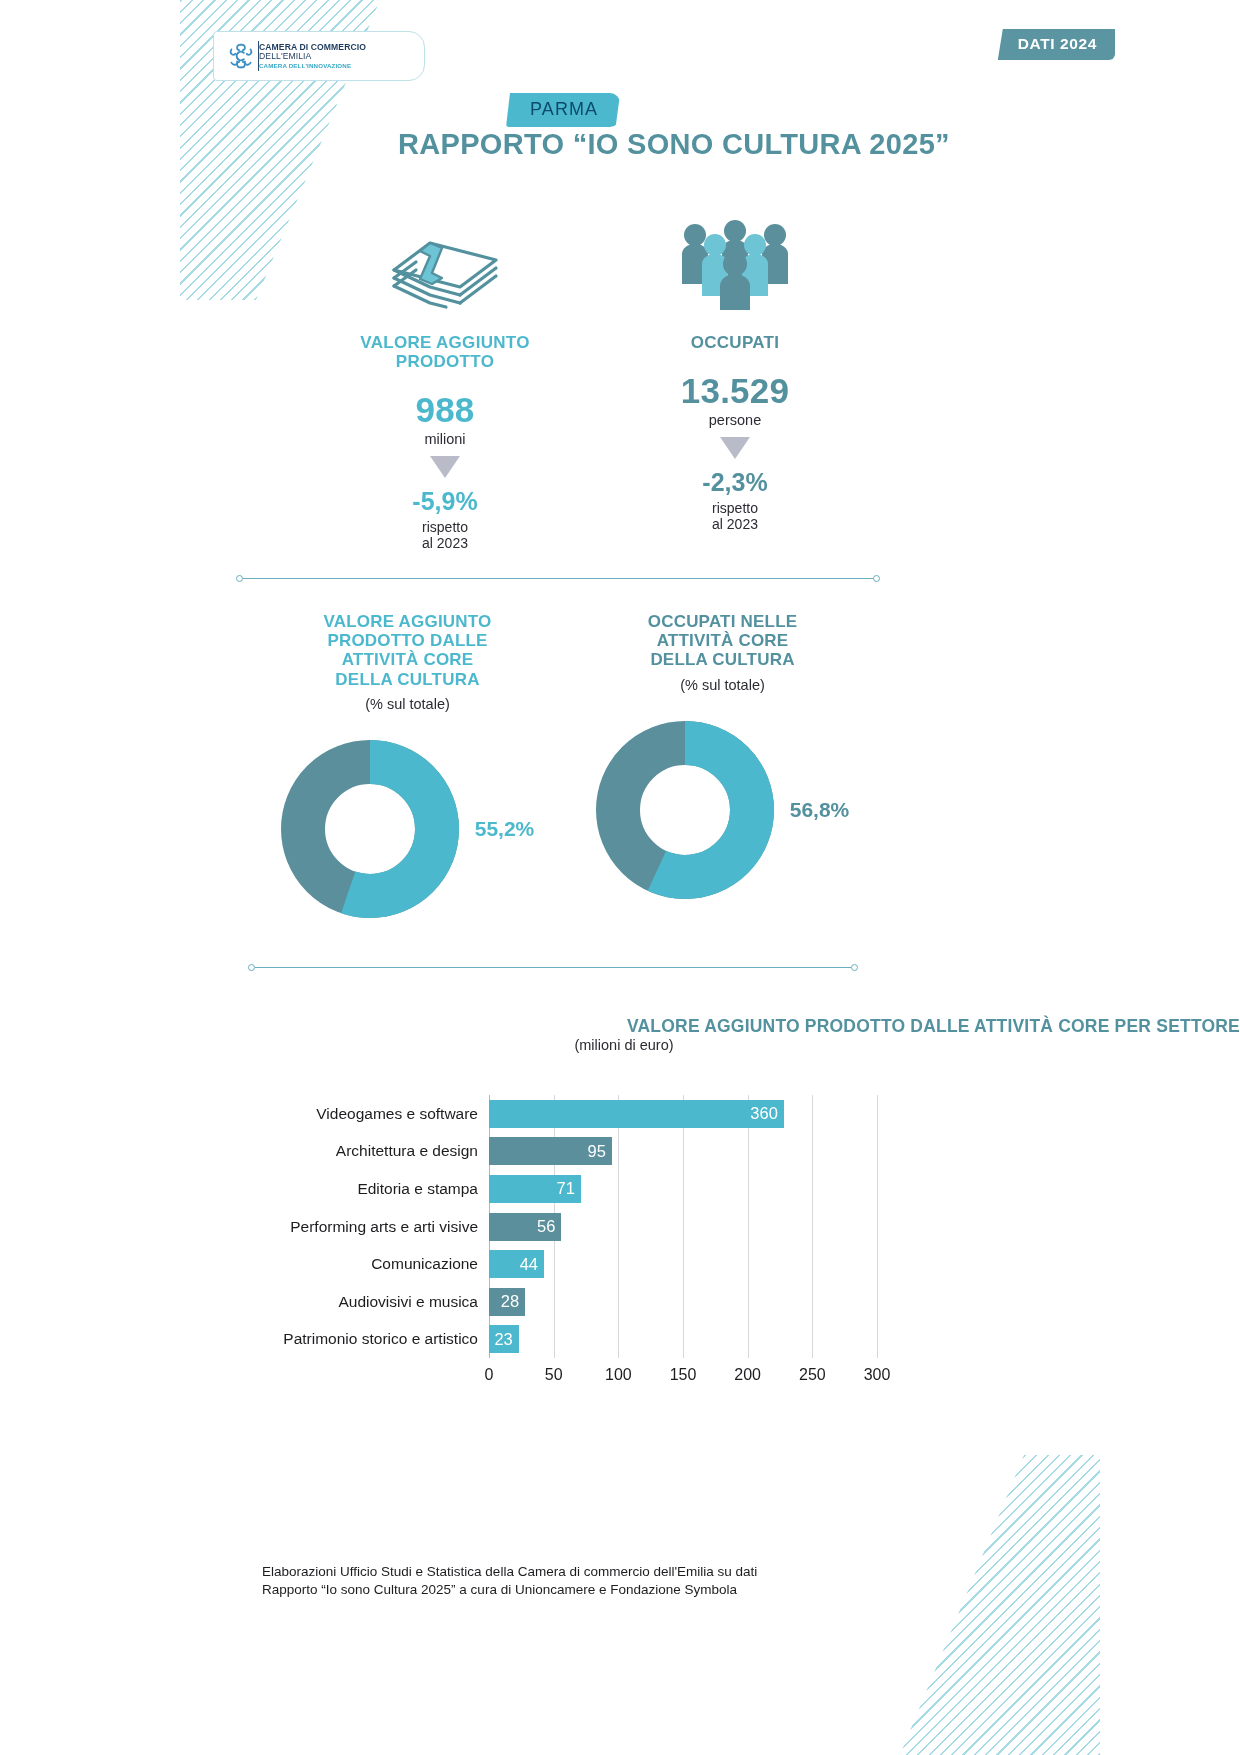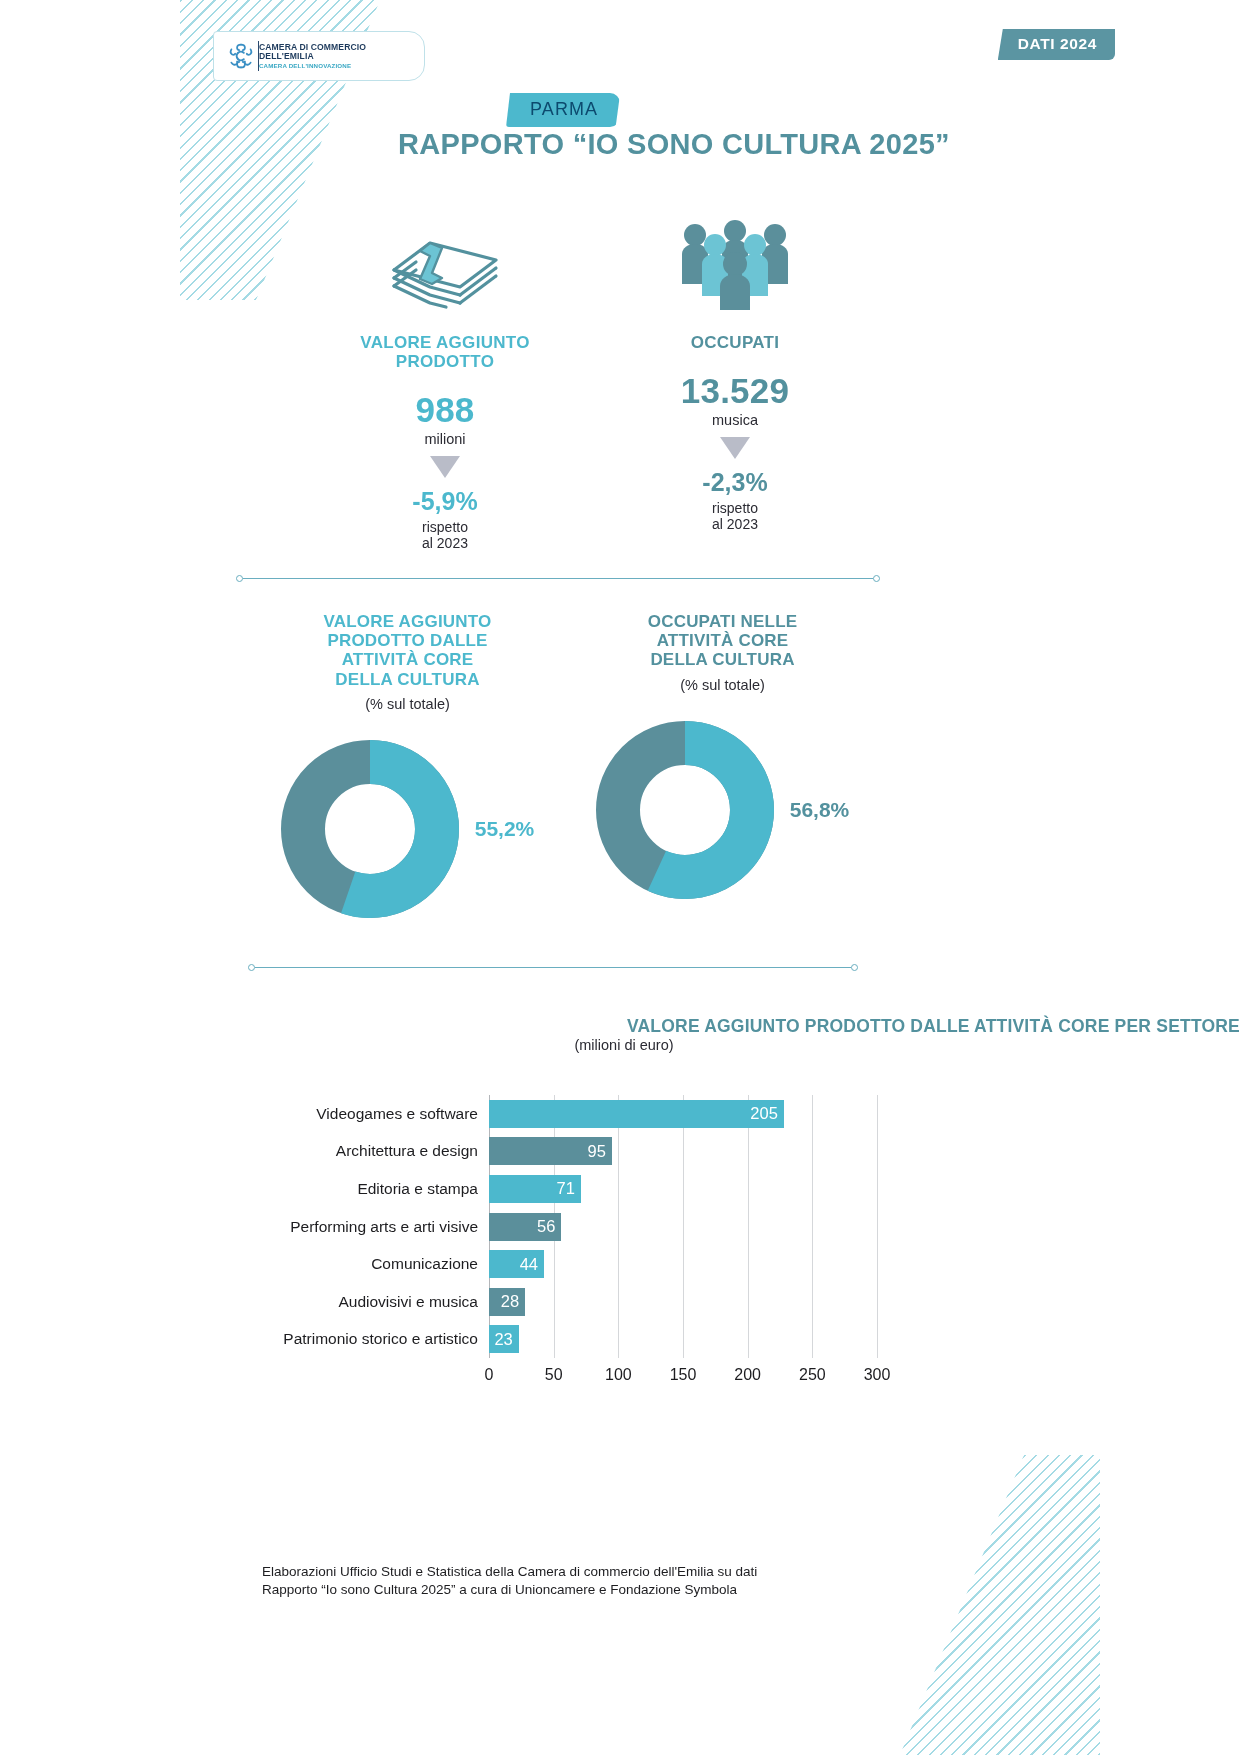--- a/index.html
+++ b/index.html
@@ -58,21 +58,21 @@
   }
   .logo-mark { width: 34px; height: 34px; flex: 0 0 34px; }
   .logo-div {
     width: 1px; height: 30px; background: #2b4a6f; flex: 0 0 1px;
   }
   .logo-txt { line-height: 1.06; }
   .logo-l1 {
     font-size: 8.6px; font-weight: 700; color: #1d3a5c; letter-spacing: .1px;
   }
   .logo-l2 {
-    font-size: 8.6px; font-weight: 700; color: #1d3a5c; letter-spacing: .1px;
+    font-size: 8.6px; font-weight: 400; color: #1d3a5c; letter-spacing: .1px;
   }
   .logo-l3 {
     font-size: 6.2px; font-weight: 700; color: #3aa8c4; letter-spacing: .15px;
     margin-top: 1.5px;
   }
 
   
   .dati-badge {
     position: absolute;
     right: 125px; top: 29px;
@@ -398,21 +398,21 @@
           <g fill="#5b8f9b">
             <circle cx="63" cy="46" r="12"></circle>
             <path d="M48 68c0-7 7-12 15-12s15 5 15 12v24H48z"></path>
           </g>
         </svg>
       </div>
       <div class="stat-label dark">
         <div>OCCUPATI</div>
       </div>
       <div class="stat-value dark">13.529</div>
-      <div class="stat-unit">musica</div>
+      <div class="stat-unit">persone</div>
       <div class="arrow-down"></div>
       <div class="stat-delta dark">-2,3%</div>
       <div class="stat-ref">
         <div>rispetto</div>
         <div>al 2023</div>
       </div>
     </div>
 
   </div>
 
@@ -480,21 +480,21 @@
         <div class="gridline" style="left: 129.333px;"></div>
         <div class="gridline" style="left: 194px;"></div>
         <div class="gridline" style="left: 258.667px;"></div>
         <div class="gridline" style="left: 323.333px;"></div>
         <div class="gridline" style="left: 388px;"></div>
       </div>
     <div class="rows" id="bar-rows">
         <div class="brow">
           <div class="cat">Videogames e software</div>
           <div class="barwrap">
-            <div class="bar c-light" style="width: 294.88px;">205</div>
+            <div class="bar c-light" style="width: 294.88px;">360</div>
           </div>
         </div>
         <div class="brow">
           <div class="cat">Architettura e design</div>
           <div class="barwrap">
             <div class="bar c-dark" style="width: 122.867px;">95</div>
           </div>
         </div>
         <div class="brow">
           <div class="cat">Editoria e stampa</div>

